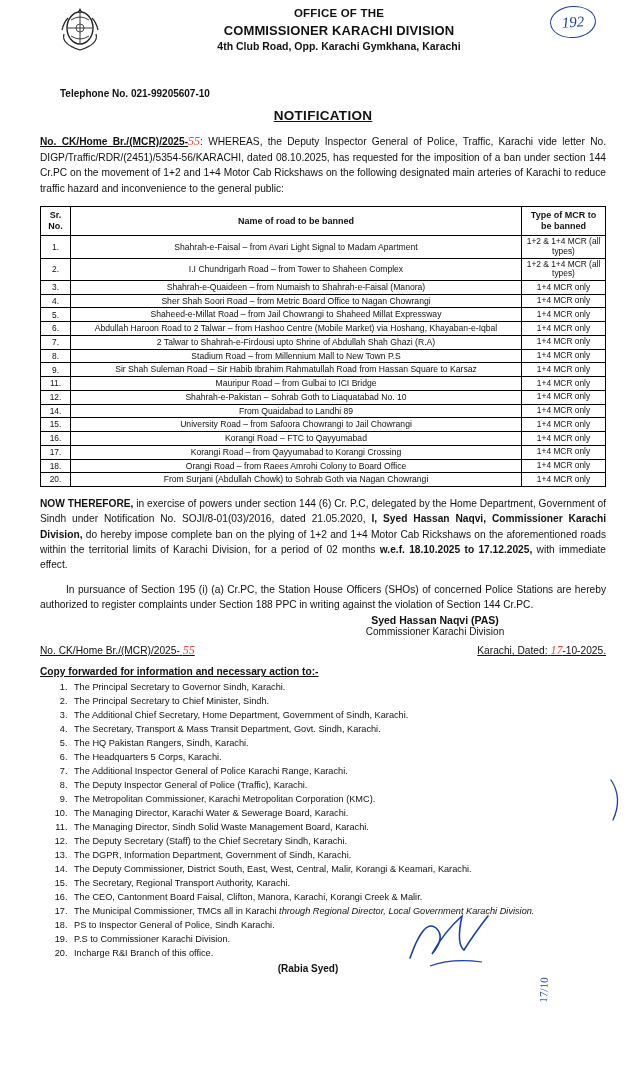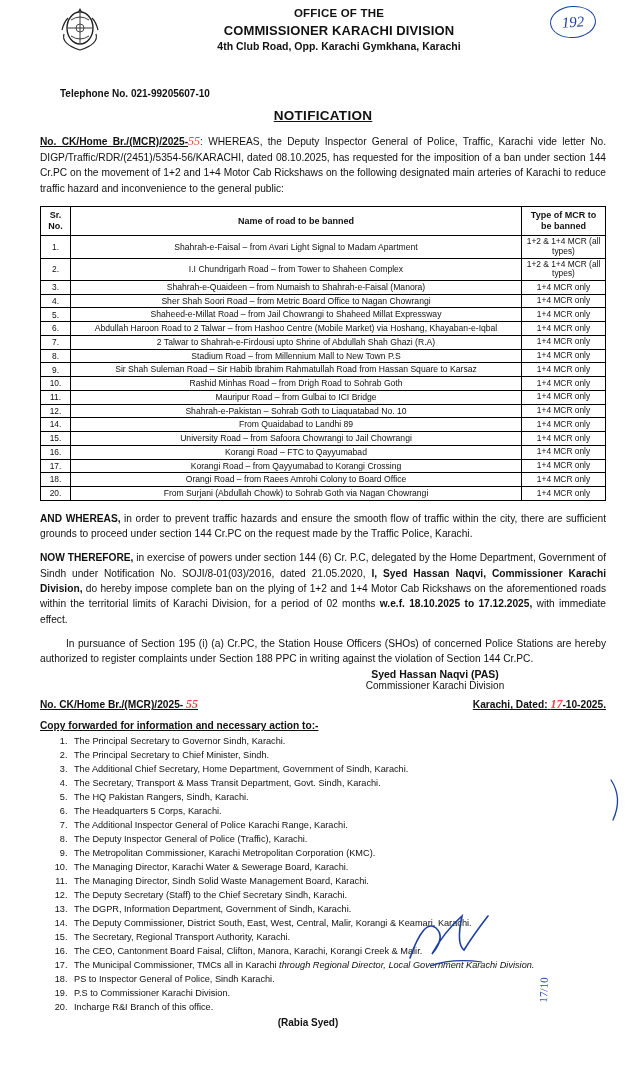--- a/index.html
+++ b/index.html
@@ -147,21 +147,21 @@
   .sig-name { font-size: 10.5px; font-weight: bold; }
   .sig-desig { font-size: 10px; }
   .clear { clear: both; }
 
   .bottom-ref {
     display: flex;
     justify-content: space-between;
     align-items: flex-end;
     margin-top: 6px;
     font-size: 10.2px;
-    font-weight: bold;
+    font-weight: normal;
   }
   .bottom-ref .left { text-decoration: underline; }
   .bottom-ref .right { text-decoration: underline; text-align: right; }
 
   .copy-head {
     font-size: 10.2px;
     font-weight: bold;
     text-decoration: underline;
     margin-top: 8px;
   }
@@ -291,25 +291,20 @@
           <td class="col-sr">8.</td>
           <td class="col-name">Stadium Road – from Millennium Mall to New Town P.S</td>
           <td class="col-type">1+4 MCR only</td>
         </tr>
         <tr>
           <td class="col-sr">9.</td>
           <td class="col-name">Sir Shah Suleman Road – Sir Habib Ibrahim Rahmatullah Road from Hassan Square to Karsaz</td>
           <td class="col-type">1+4 MCR only</td>
         </tr>
         <tr>
-          <td class="col-sr">10.</td>
-          <td class="col-name">Rashid Minhas Road – from Drigh Road to Sohrab Goth</td>
-          <td class="col-type">1+4 MCR only</td>
-        </tr>
-        <tr>
           <td class="col-sr">11.</td>
           <td class="col-name">Mauripur Road – from Gulbai to ICI Bridge</td>
           <td class="col-type">1+4 MCR only</td>
         </tr>
         <tr>
           <td class="col-sr">12.</td>
           <td class="col-name">Shahrah-e-Pakistan – Sohrab Goth to Liaquatabad No. 10</td>
           <td class="col-type">1+4 MCR only</td>
         </tr>
         <tr>
@@ -338,23 +333,20 @@
           <td class="col-type">1+4 MCR only</td>
         </tr>
         <tr>
           <td class="col-sr">20.</td>
           <td class="col-name">From Surjani (Abdullah Chowk) to Sohrab Goth via Nagan Chowrangi</td>
           <td class="col-type">1+4 MCR only</td>
         </tr>
       </tbody>
   </table>
 
-  <div class="para after-table">
-    <b>AND WHEREAS,</b><span> in order to prevent traffic hazards and ensure the smooth flow of traffic within the city, there are sufficient grounds to proceed under section 144 Cr.PC on the request made by the Traffic Police, Karachi.</span>
-  </div>
 
   <div class="para">
     <b>NOW THEREFORE,</b><span> in exercise of powers under section 144 (6) Cr. P.C, delegated by the Home Department, Government of Sindh under Notification No. SOJI/8-01(03)/2016, dated 21.05.2020, </span><b>I, Syed Hassan Naqvi, Commissioner Karachi Division,</b><span> do hereby impose complete ban on the plying of 1+2 and 1+4 Motor Cab Rickshaws on the aforementioned roads within the territorial limits of Karachi Division, for a period of 02 months </span><b>w.e.f. 18.10.2025 to 17.12.2025,</b><span> with immediate effect.</span>
   </div>
 
   <div class="para" style="text-indent:26px;">In pursuance of Section 195 (i) (a) Cr.PC, the Station House Officers (SHOs) of concerned Police Stations are hereby authorized to register complaints under Section 188 PPC in writing against the violation of Section 144 Cr.PC.</div>
 
   <div class="sig-right">
     <div class="sig-name">Syed Hassan Naqvi (PAS)</div>
     <div class="sig-desig">Commissioner Karachi Division</div>

